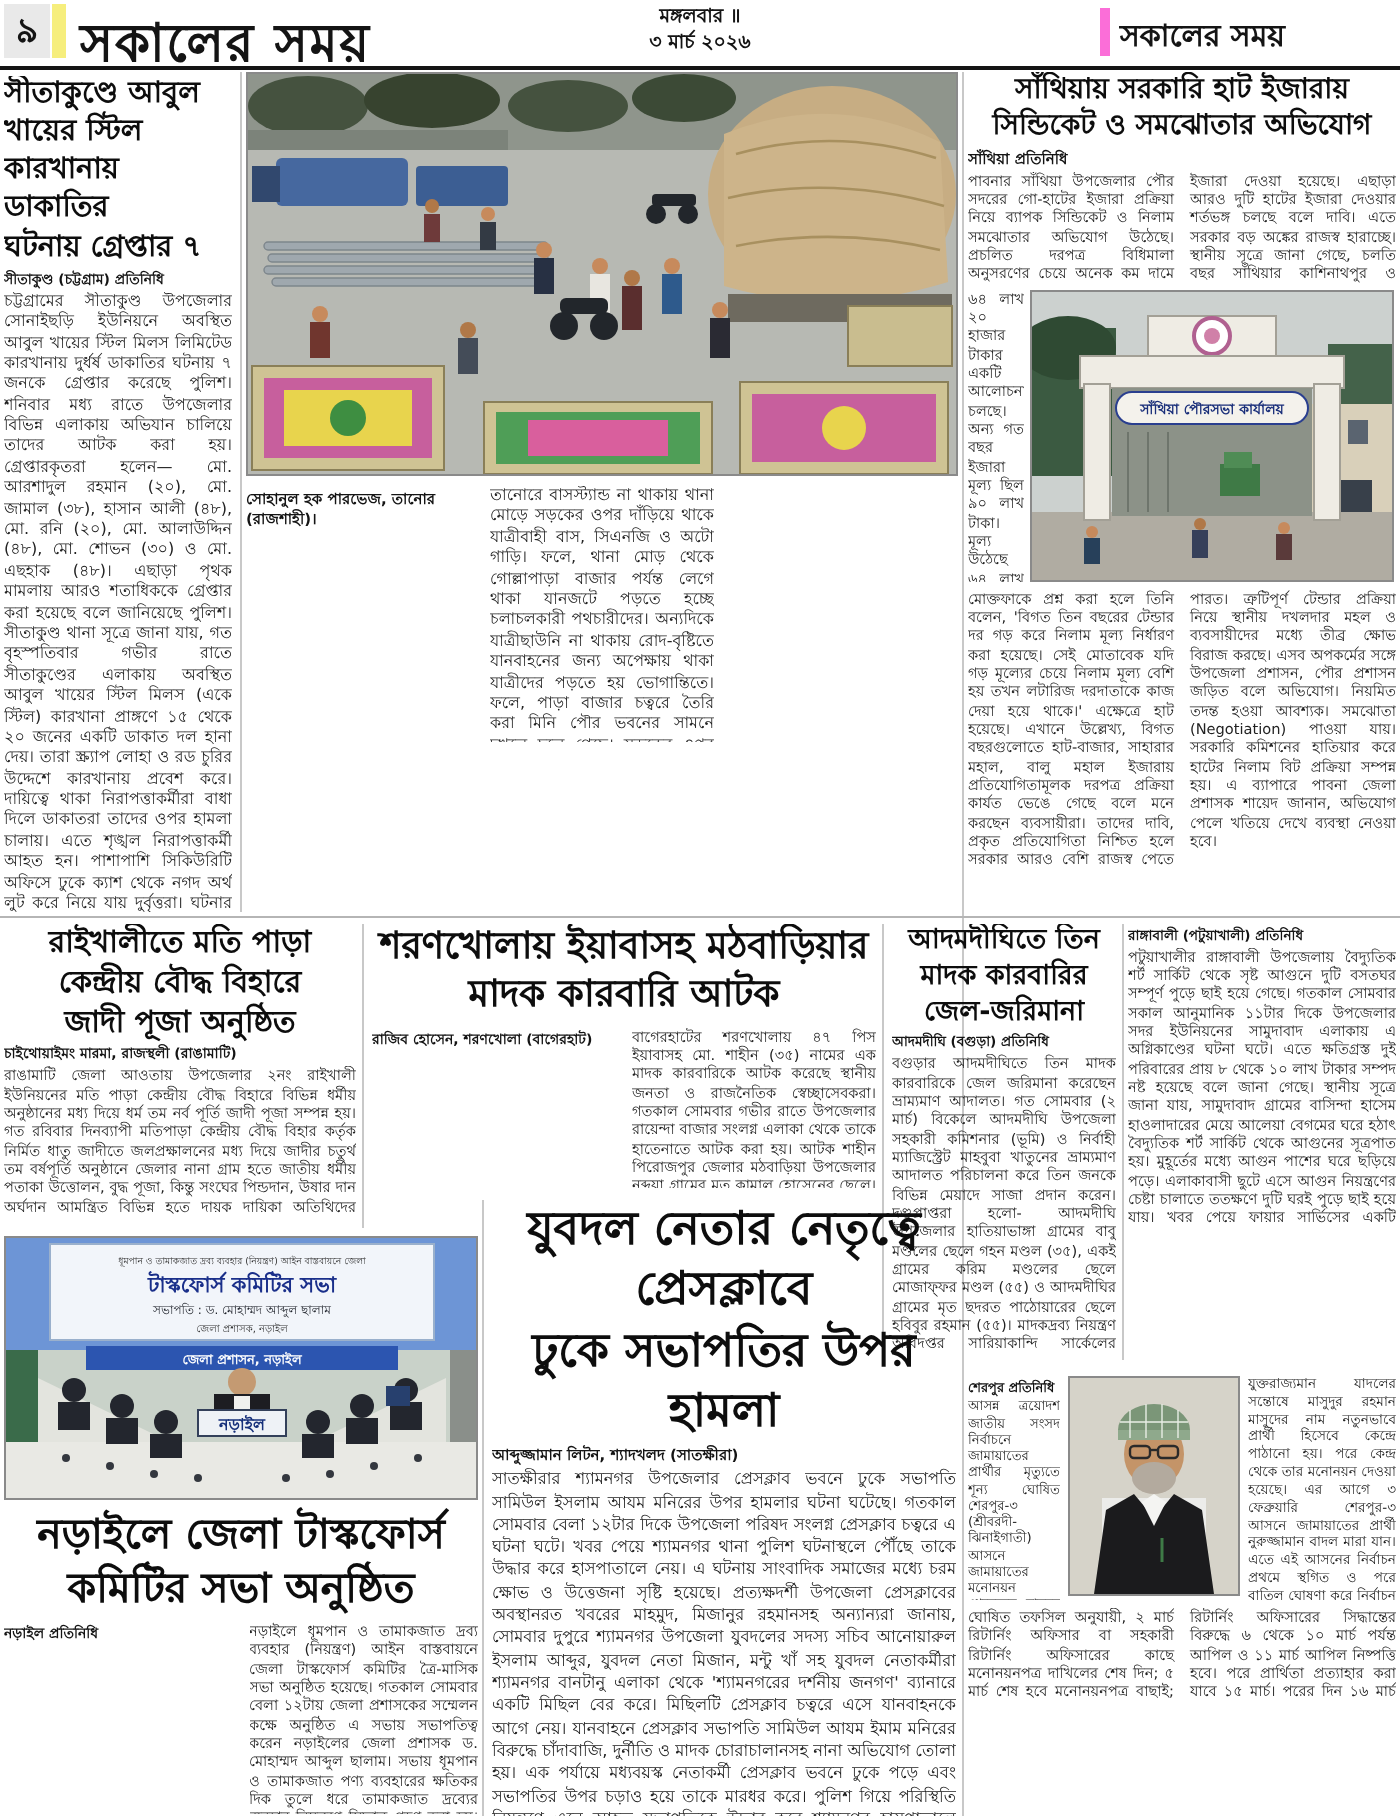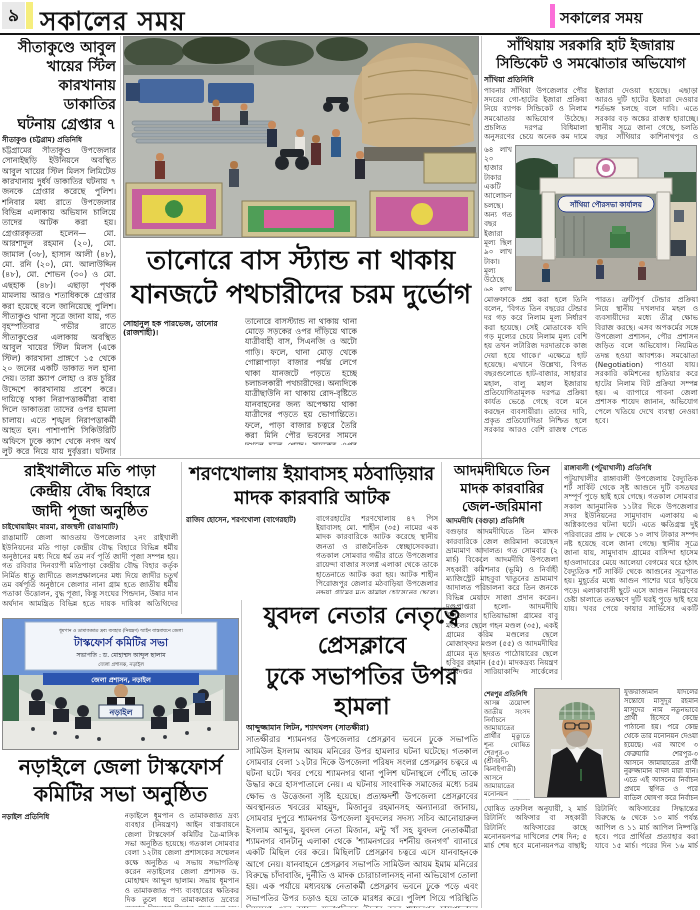--- a/index.html
+++ b/index.html
@@ -11,40 +11,44 @@
           font-size:17px;font-weight:bold;display:flex;align-items:center;justify-content:center;}
   .ystrip{position:absolute;left:26px;top:2px;width:7px;height:27px;}
   .masthead{position:absolute;left:40px;top:1px;font-size:25px;font-weight:900;letter-spacing:1px;
             transform:scaleY(1.05);transform-origin:top left;}
   .dateblk{position:absolute;left:280px;top:3px;width:140px;text-align:center;font-size:9.5px;line-height:1.35;font-weight:600;}
   .pstrip{position:absolute;left:550px;top:4px;width:5px;height:24px;}
   .mastright{position:absolute;left:560px;top:6px;font-size:15px;font-weight:700;}
   
   .art{position:absolute;overflow:hidden;}
   h2{margin:0;font-weight:800;white-space:pre-line;text-align:center;color:#0d0d0d;line-height:1.32;}
-  h2.left{text-align:right;}
+  h2.left{text-align:left;}
   .byline{font-weight:bold;font-size:7.5px;line-height:1.3;margin:2px 0 1px 0;}
   .body{font-size:8px;line-height:1.3;text-align:justify;color:#222;overflow:hidden;}
   .body.small{font-size:7.3px;line-height:1.28;}
   .cols2{column-count:2;column-gap:8px;}
   .cols3{column-count:3;column-gap:10px;}
   .vr{position:absolute;width:1px;background:#c8c8c8;}
   .hrule{position:absolute;height:1px;background:#b5b5b5;}
   .photo{display:block;border:1px solid #8a8a8a;background:#ccc;}
   svg text{font-family:"DejaVu Sans","Liberation Sans",sans-serif;}
 </style>
 </head>
 <body>
 
 <div id="page">
 
   <div class="hdr">
     <div class="pageno">৯</div>
     <div class="ystrip" style="background: rgb(246, 238, 125);"></div>
     <div class="masthead">সকালের সময়</div>
+    <div class="dateblk">
+      <div>মঙ্গলবার ॥</div>
+      <div>৩ মার্চ ২০২৬</div>
+    </div>
     <div class="pstrip" style="background: rgb(251, 110, 216);"></div>
     <div class="mastright">সকালের সময়</div>
   </div>
 
   <div class="vr" style="left:120px;top:36px;height:420px;"></div>
   <div class="vr" style="left:481px;top:36px;height:872px;"></div>
   <div class="vr" style="left:181px;top:462px;height:152px;"></div>
   <div class="vr" style="left:441px;top:462px;height:218px;"></div>
   <div class="vr" style="left:561px;top:462px;height:218px;"></div>
   <div class="vr" style="left:241px;top:600px;height:308px;"></div>
@@ -118,22 +122,20 @@
       </g>
       <g fill="#22262b">
         <circle cx="158" cy="126" r="7"></circle>
           <circle cx="178" cy="126" r="7"></circle>
           <rect x="156" y="112" width="24" height="8" rx="3"></rect>
         <circle cx="204" cy="70" r="5"></circle>
           <circle cx="220" cy="70" r="5"></circle>
           <rect x="202" y="60" width="22" height="6" rx="2"></rect>
       </g>
     </svg>
-    <h2 style="font-size:26px;margin-top:5px;">তানোরে বাস স্ট্যান্ড না থাকায়
-যানজটে পথচারীদের চরম দুর্ভোগ</h2>
     <div class="cols3" style="margin-top:5px;height:128px;overflow:hidden;">
       <div class="byline">সোহানুল হক পারভেজ, তানোর (রাজশাহী)।</div>
       <div class="body">তানোরে বাসস্ট্যান্ড না থাকায় থানা মোড়ে সড়কের ওপর দাঁড়িয়ে থাকে যাত্রীবাহী বাস, সিএনজি ও অটো গাড়ি। ফলে, থানা মোড় থেকে গোল্লাপাড়া বাজার পর্যন্ত লেগে থাকা যানজটে পড়তে হচ্ছে চলাচলকারী পথচারীদের। অন্যদিকে যাত্রীছাউনি না থাকায় রোদ-বৃষ্টিতে যানবাহনের জন্য অপেক্ষায় থাকা যাত্রীদের পড়তে হয় ভোগান্তিতে। ফলে, পাড়া বাজার চত্বরে তৈরি করা মিনি পৌর ভবনের সামনে দখলে চলে গেছে। সড়কের ওপর দাঁড়িয়ে থাকে যাত্রীবাহী বাস। ফলে, যানজটের সৃষ্টি হচ্ছে এবং প্রতিনিয়ত ঘটছে ছোট-বড় দুর্ঘটনা। তানোর মোড়ের চেইন মাস্টার মফিজুল হক মফিজ বলেন, তানোর বাসস্ট্যান্ড না থাকায় দুর্ভোগ পোহাতে হচ্ছে বাসমালিক, যাত্রীসহ পথচারীদের। তিনি বলেন, থানা মোড়ের ছোট এই চত্বরের ভেতর যানবাহন চলাচল করায় ঝুঁকি নিয়ে চলাচল করতে হয় বলে নবি জানান। একই সঙ্গে ছোট খান মোড়ে যানজট নিরসনে গোল চত্বর তৈরি খুবই জরুরি। খান মোড়ের ডা.দোকানি বিপুল কুমার লাল বলেন, তিন মাথার মোড়ে এই মোড়ে বাস, সিএনজি ও অটো ভ্যান ও অটো গাড়ি দাঁড়িয়ে থাকায় পাশাপাশি পথযাত্রীদের কেউ এই মোড় দিয়েই চলাচল করতে হচ্ছে জীবনের ঝুঁকি নিয়ে। তিনি দ্রুত এ সমস্যা সমাধানে সংশ্লিষ্ট কর্তৃপক্ষের হস্তক্ষেপ কামনা করেন।</div>
     </div>
   </div>
 
   <div class="art" style="left:484px;top:36px;width:214px;height:420px;">
     <h2 style="font-size:14px;">সাঁথিয়ায় সরকারি হাট ইজারায়
 সিন্ডিকেট ও সমঝোতার অভিযোগ</h2>
     <div class="byline">সাঁথিয়া প্রতিনিধি</div>

